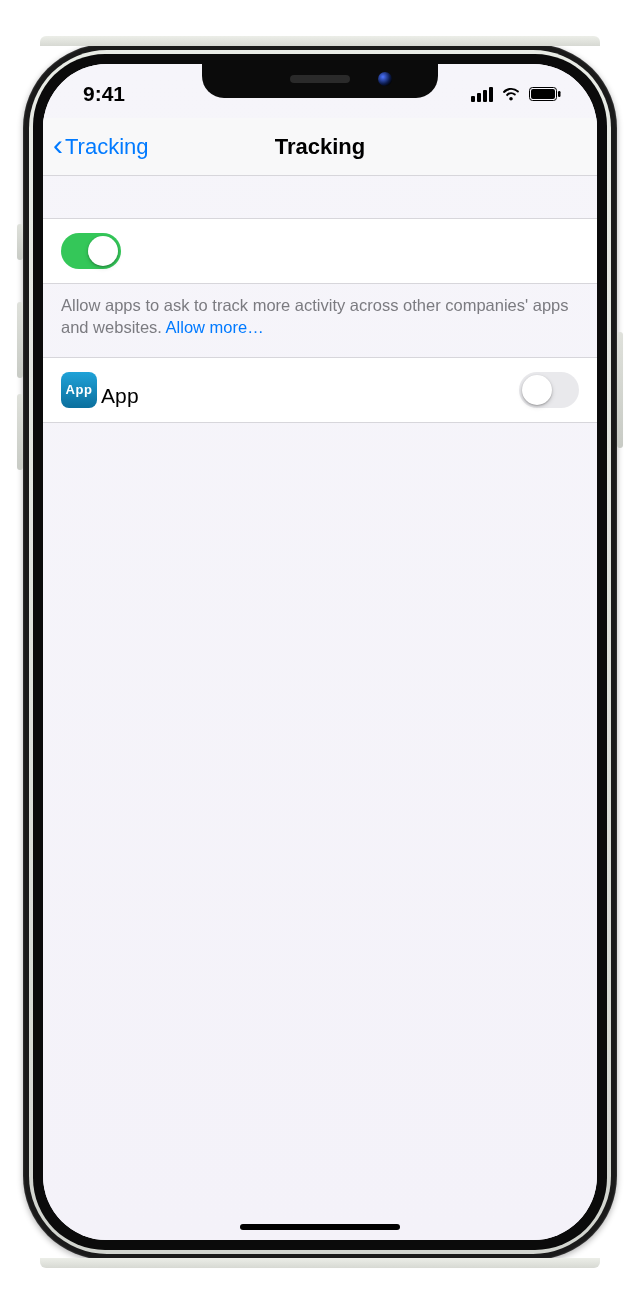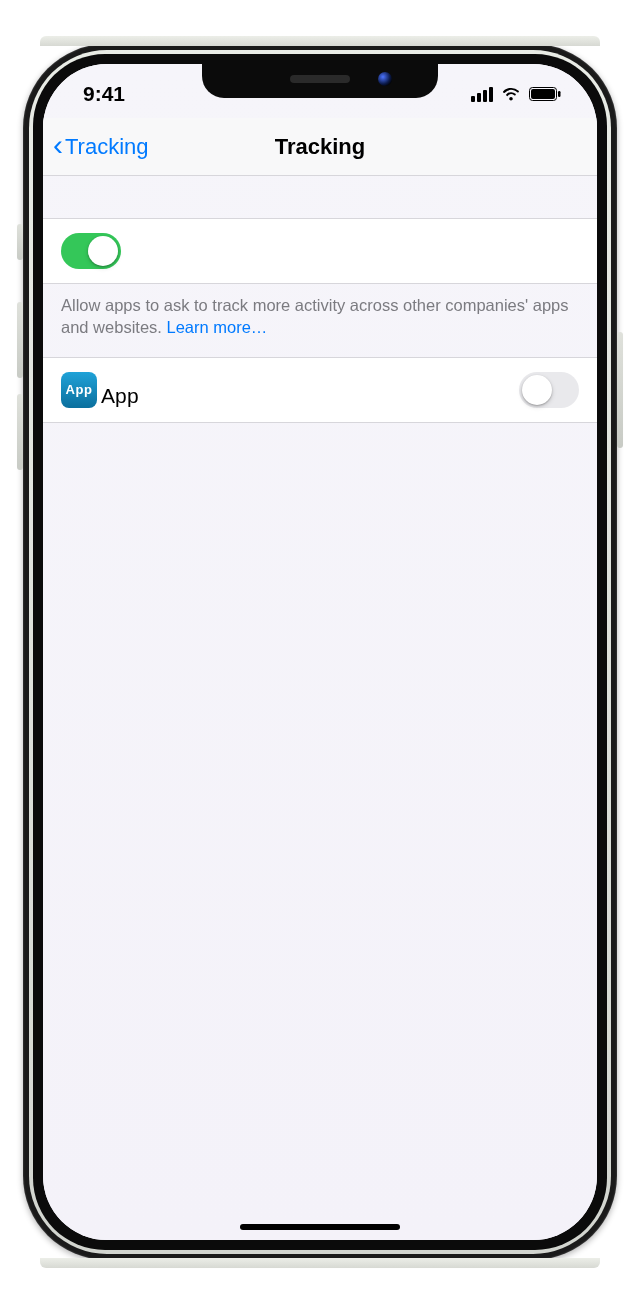--- a/index.html
+++ b/index.html
@@ -103,21 +103,21 @@
       <div class="content">
         <div class="group-spacer"></div>
 
         <div class="row">
           <div class="toggle on">
             <div class="knob"></div>
           </div>
         </div>
 
         <div class="footer-note">
-          <span>Allow apps to ask to track more activity across other companies' apps and websites. </span><a href="#">Learn more…</a>
+          <span>Allow apps to ask to track more activity across other companies' apps and websites. </span><a href="#">Allow more…</a>
         </div>
 
         <div id="apps-container">
             <div class="row">
               <div class="left">
                 <div class="app-icon">App</div>
                 <span class="label">App</span>
               </div>
               <div class="toggle">
                 <div class="knob"></div>

